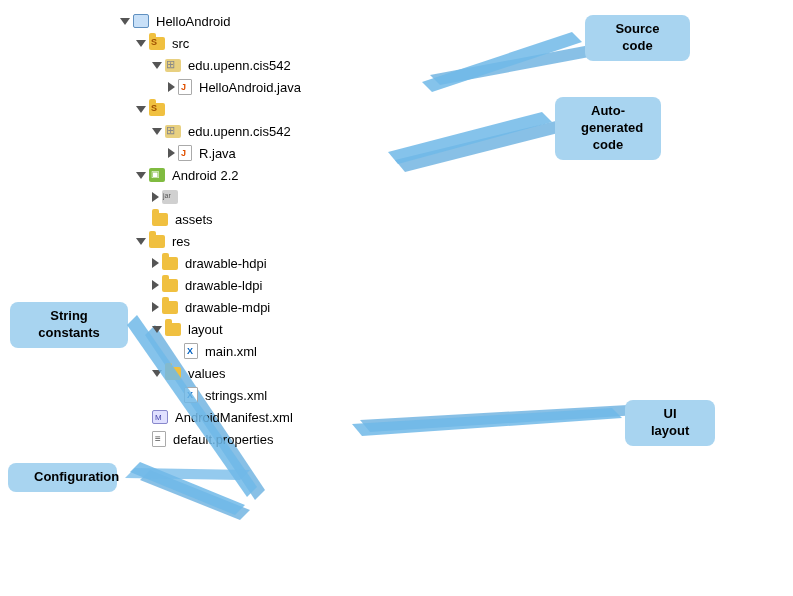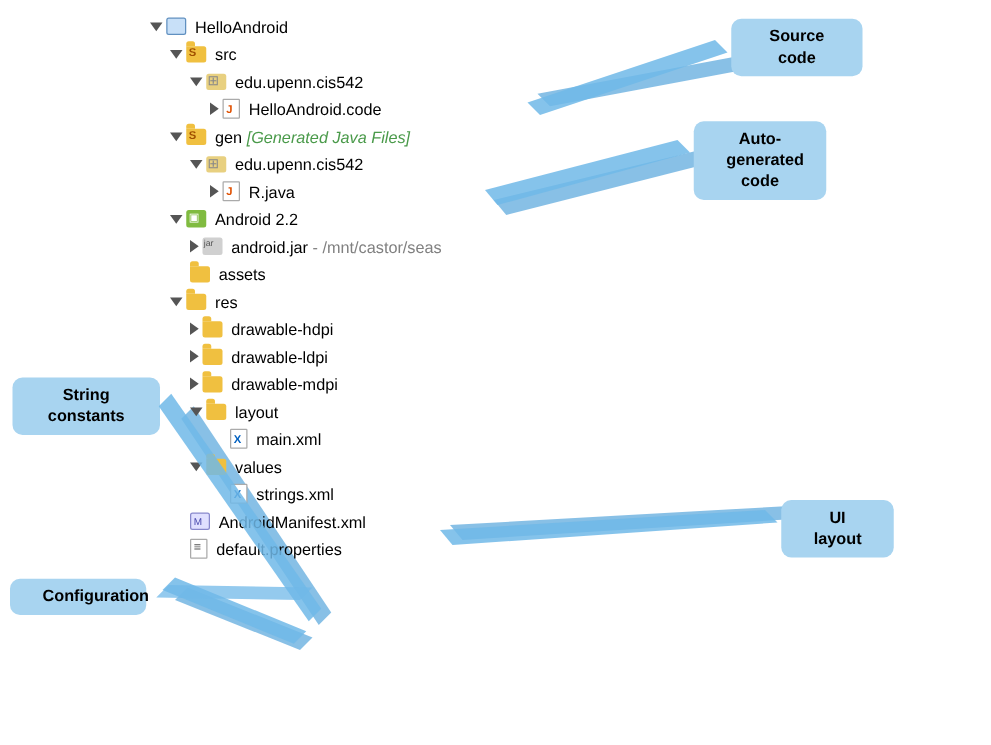--- a/index.html
+++ b/index.html
@@ -343,27 +343,26 @@
 
   <div class="tree-node indent2">
     <span class="arrow-down"></span>
     <span class="icon-package"></span>
     <span class="label">edu.upenn.cis542</span>
   </div>
 
   <div class="tree-node indent3">
     <span class="arrow-right"></span>
     <span class="icon-java"></span>
-    <span class="label">HelloAndroid.code</span>
+    <span class="label">HelloAndroid.java</span>
   </div>
 
   <div class="tree-node indent1">
     <span class="arrow-down"></span>
     <span class="icon-folder-src"></span>
-    <span class="label">gen <span class="generated-text" style="color:#4a9a4a;font-style:italic;">[Generated Java Files]</span></span>
   </div>
 
   <div class="tree-node indent2">
     <span class="arrow-down"></span>
     <span class="icon-package"></span>
     <span class="label">edu.upenn.cis542</span>
   </div>
 
   <div class="tree-node indent3">
     <span class="arrow-right"></span>
@@ -373,21 +372,20 @@
 
   <div class="tree-node indent1">
     <span class="arrow-down"></span>
     <span class="icon-android"></span>
     <span class="label">Android 2.2</span>
   </div>
 
   <div class="tree-node indent2">
     <span class="arrow-right"></span>
     <span class="icon-jar"></span>
-    <span class="label">android.jar <span class="gray-muted">- /mnt/castor/seas</span></span>
   </div>
 
   <div class="tree-node indent1">
     <span style="display:inline-block;width:16px;"></span>
     <span class="icon-folder"></span>
     <span class="label">assets</span>
   </div>
 
   <div class="tree-node indent1">
     <span class="arrow-down"></span>

